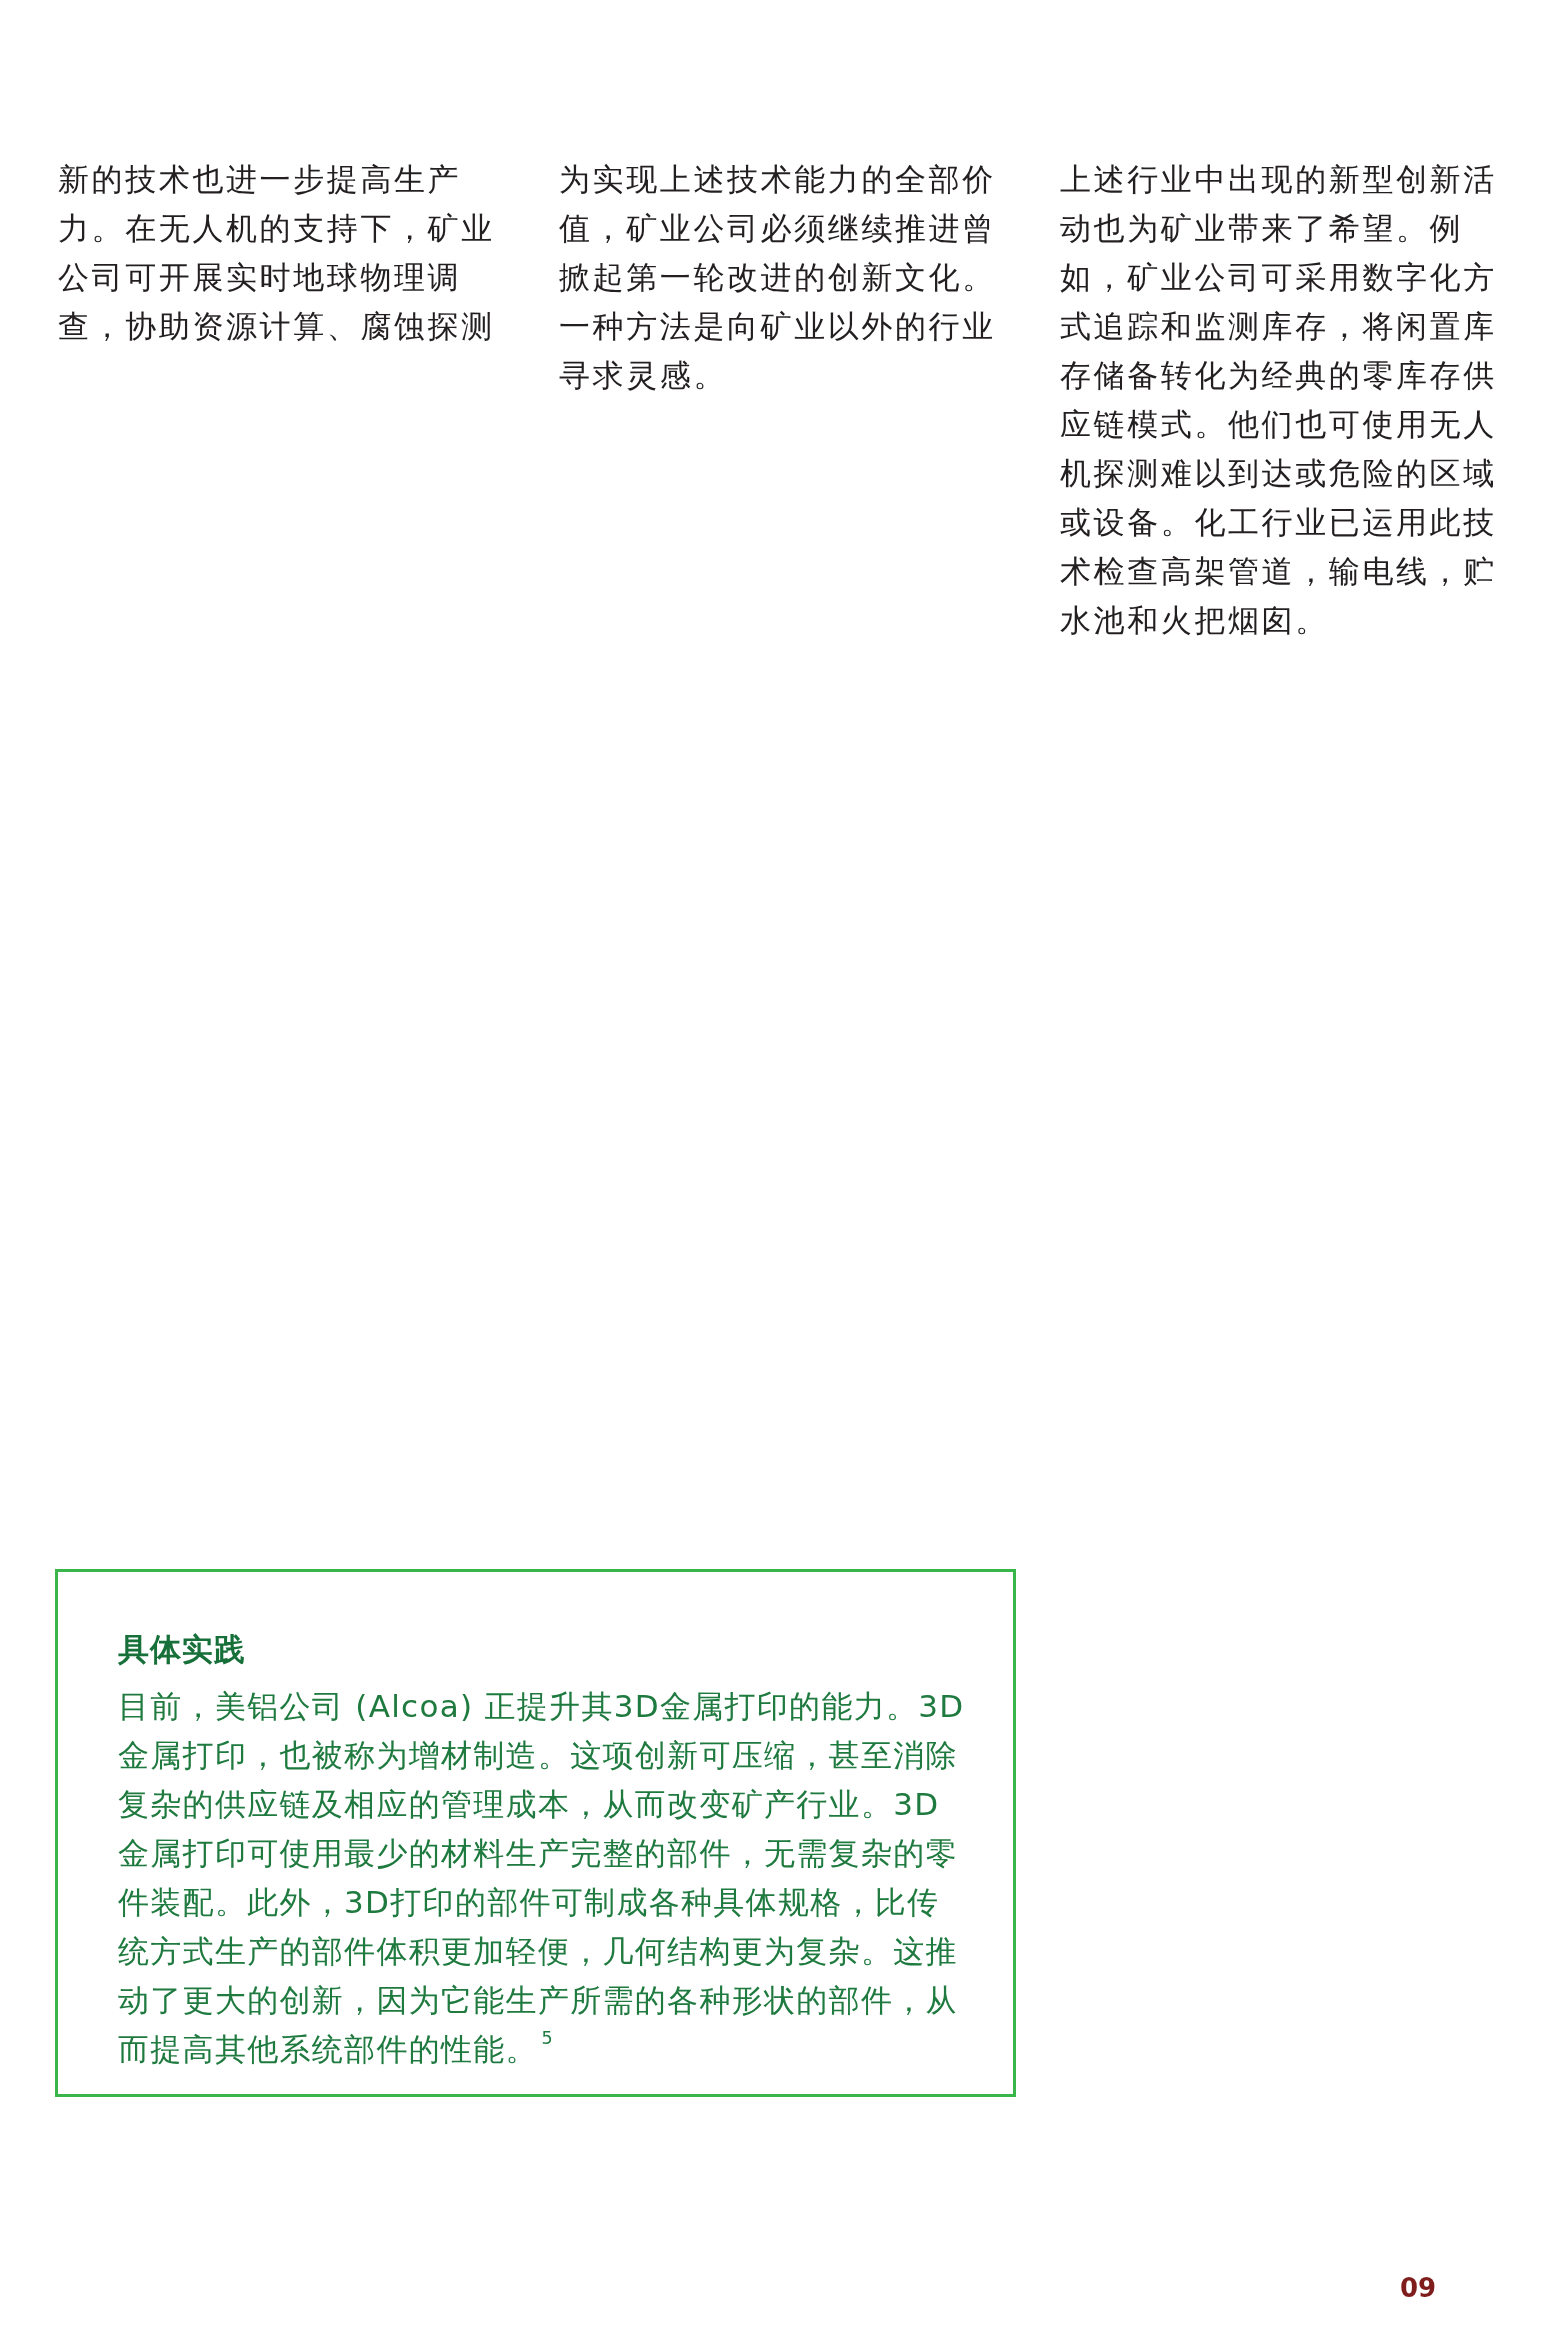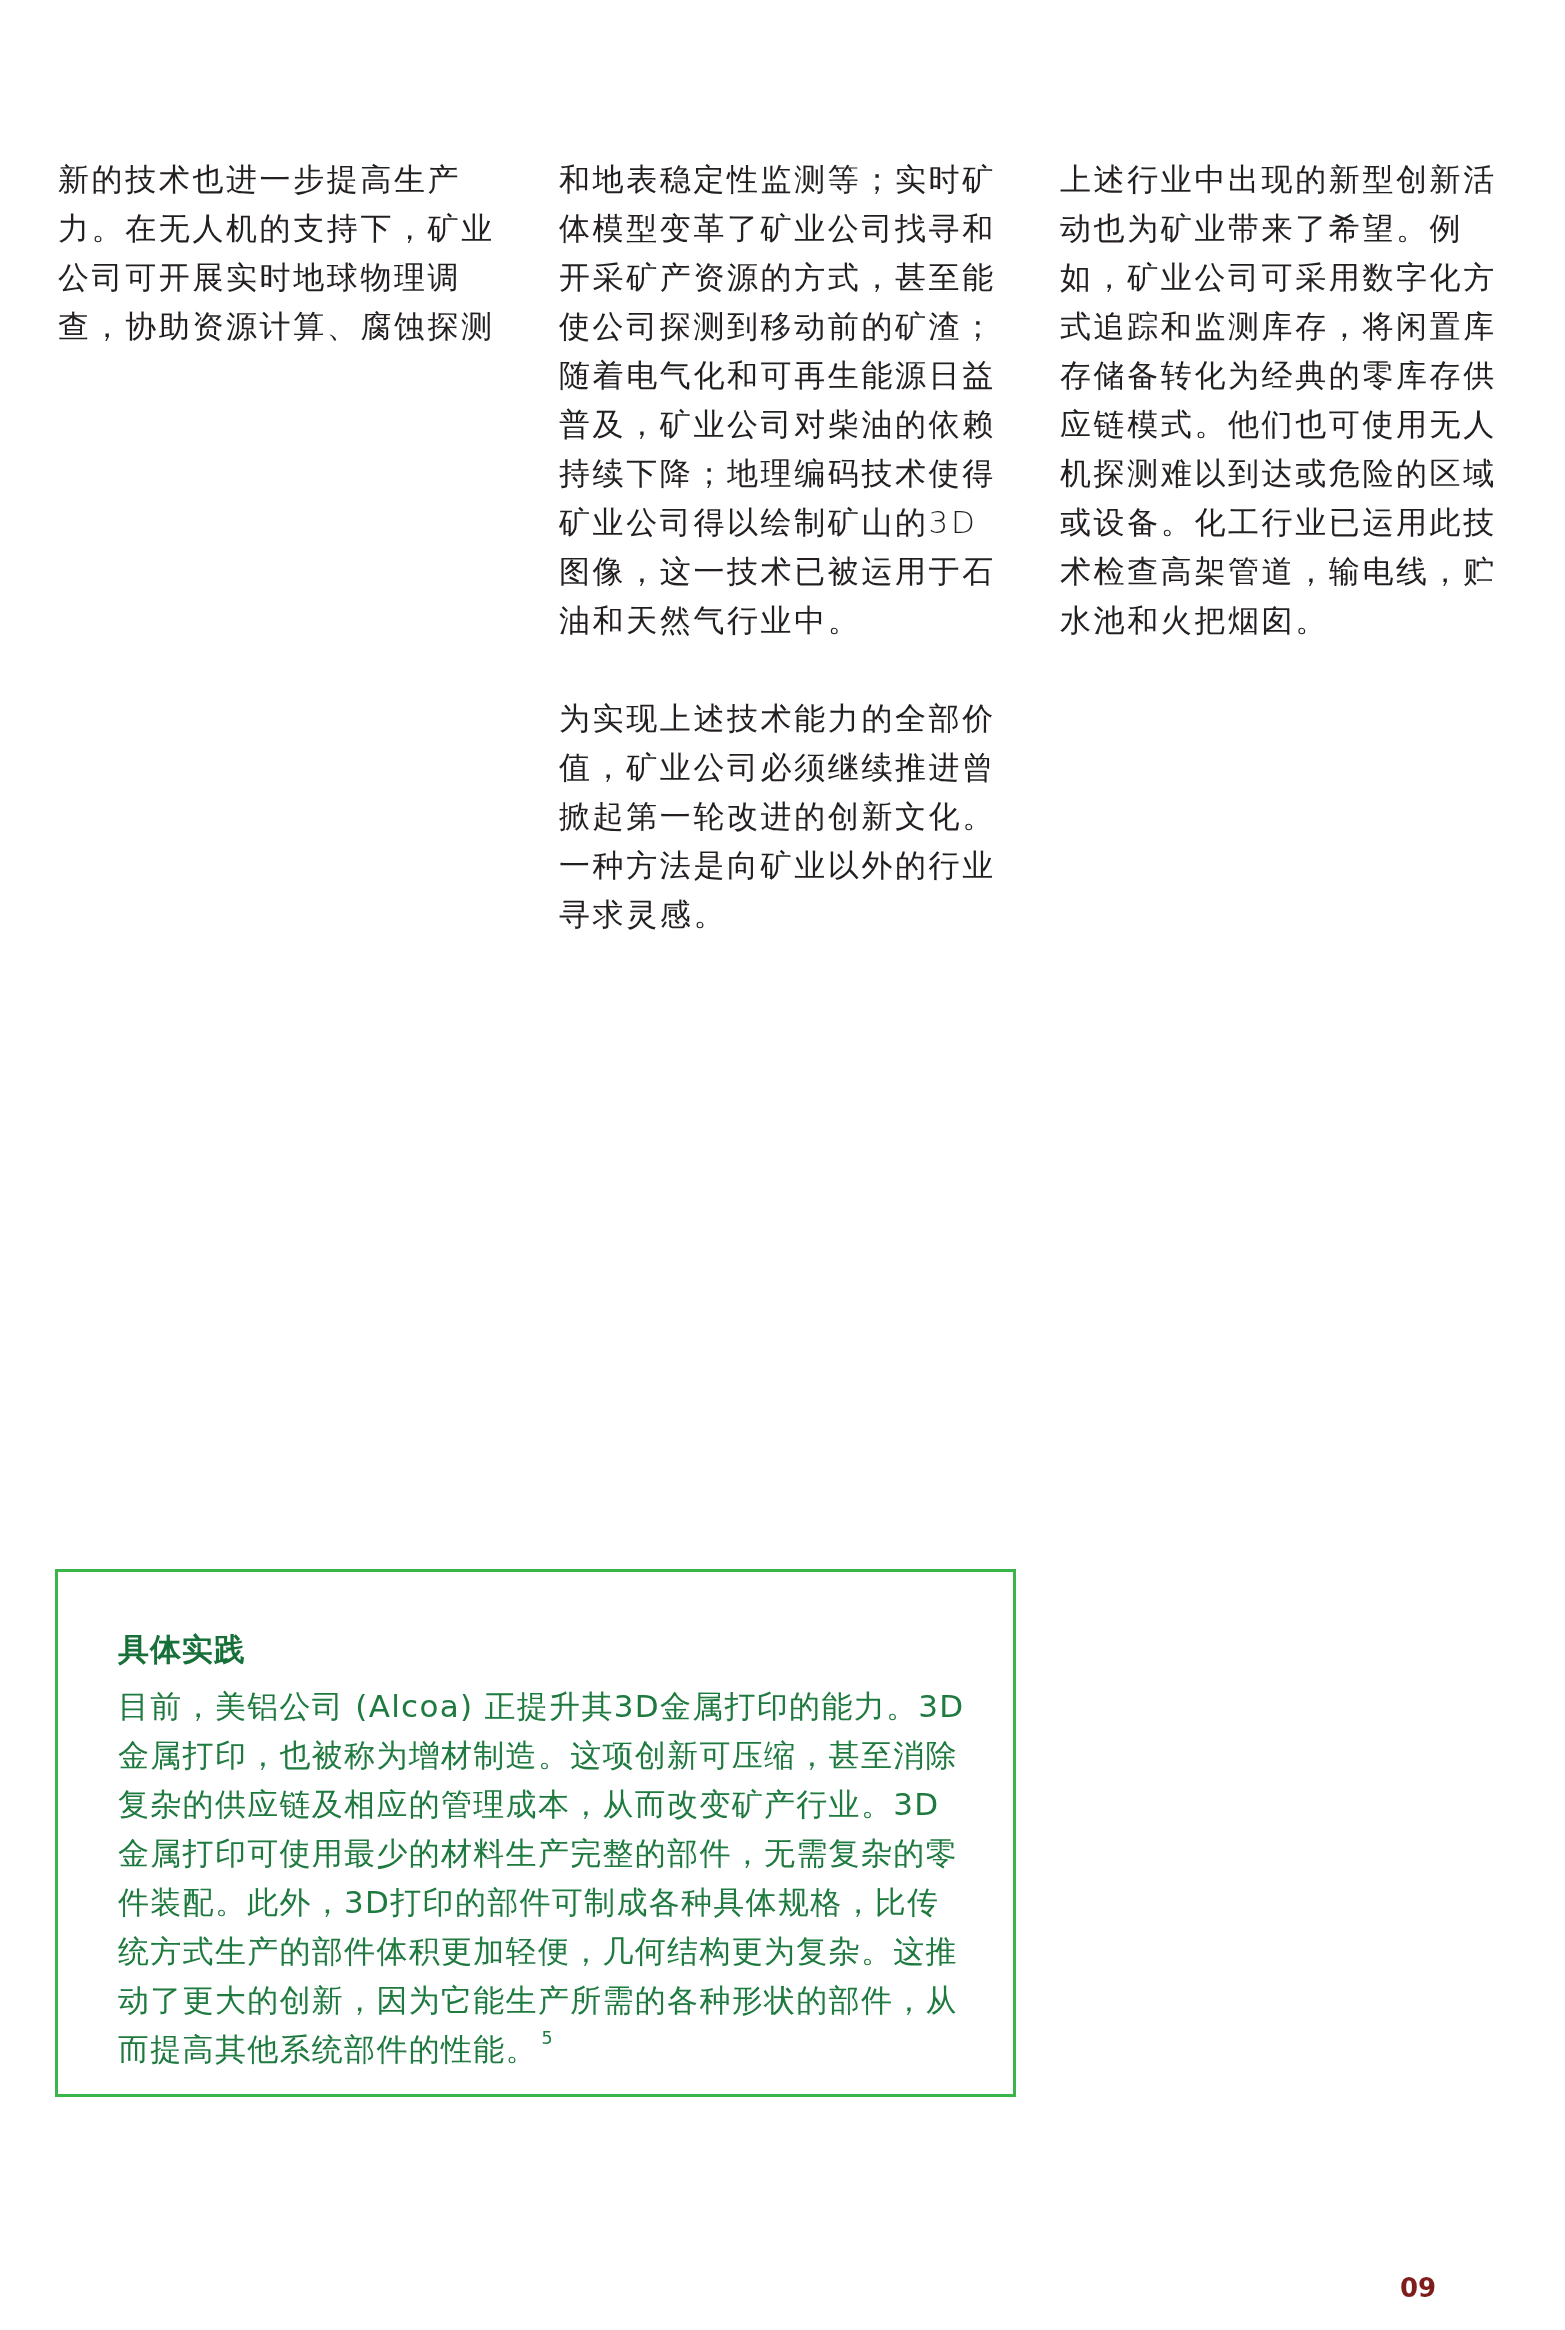--- a/index.html
+++ b/index.html
@@ -44,21 +44,20 @@
   }
 </style>
 </head>
 <body>
 
 <div id="col1" class="col">
   <p>新的技术也进一步提高生产力。在无人机的支持下，矿业公司可开展实时地球物理调查，协助资源计算、腐蚀探测</p>
 </div>
 
 <div id="col2" class="col">
-  <p>和地表稳定性监测等；实时矿体模型变革了矿业公司找寻和开采矿产资源的方式，甚至能使公司探测到移动前的矿渣；随着电气化和可再生能源日益普及，矿业公司对柴油的依赖持续下降；地理编码技术使得矿业公司得以绘制矿山的3D图像，这一技术已被运用于石油和天然气行业中。</p>
   <p class="after-heading">为实现上述技术能力的全部价值，矿业公司必须继续推进曾掀起第一轮改进的创新文化。一种方法是向矿业以外的行业寻求灵感。</p>
 </div>
 
 <div id="col3" class="col">
   <p>上述行业中出现的新型创新活动也为矿业带来了希望。例如，矿业公司可采用数字化方式追踪和监测库存，将闲置库存储备转化为经典的零库存供应链模式。他们也可使用无人机探测难以到达或危险的区域或设备。化工行业已运用此技术检查高架管道，输电线，贮水池和火把烟囱。</p>
 </div>
 
 <div id="practice-box">
   <div class="box-inner">
     <h3>具体实践</h3>

